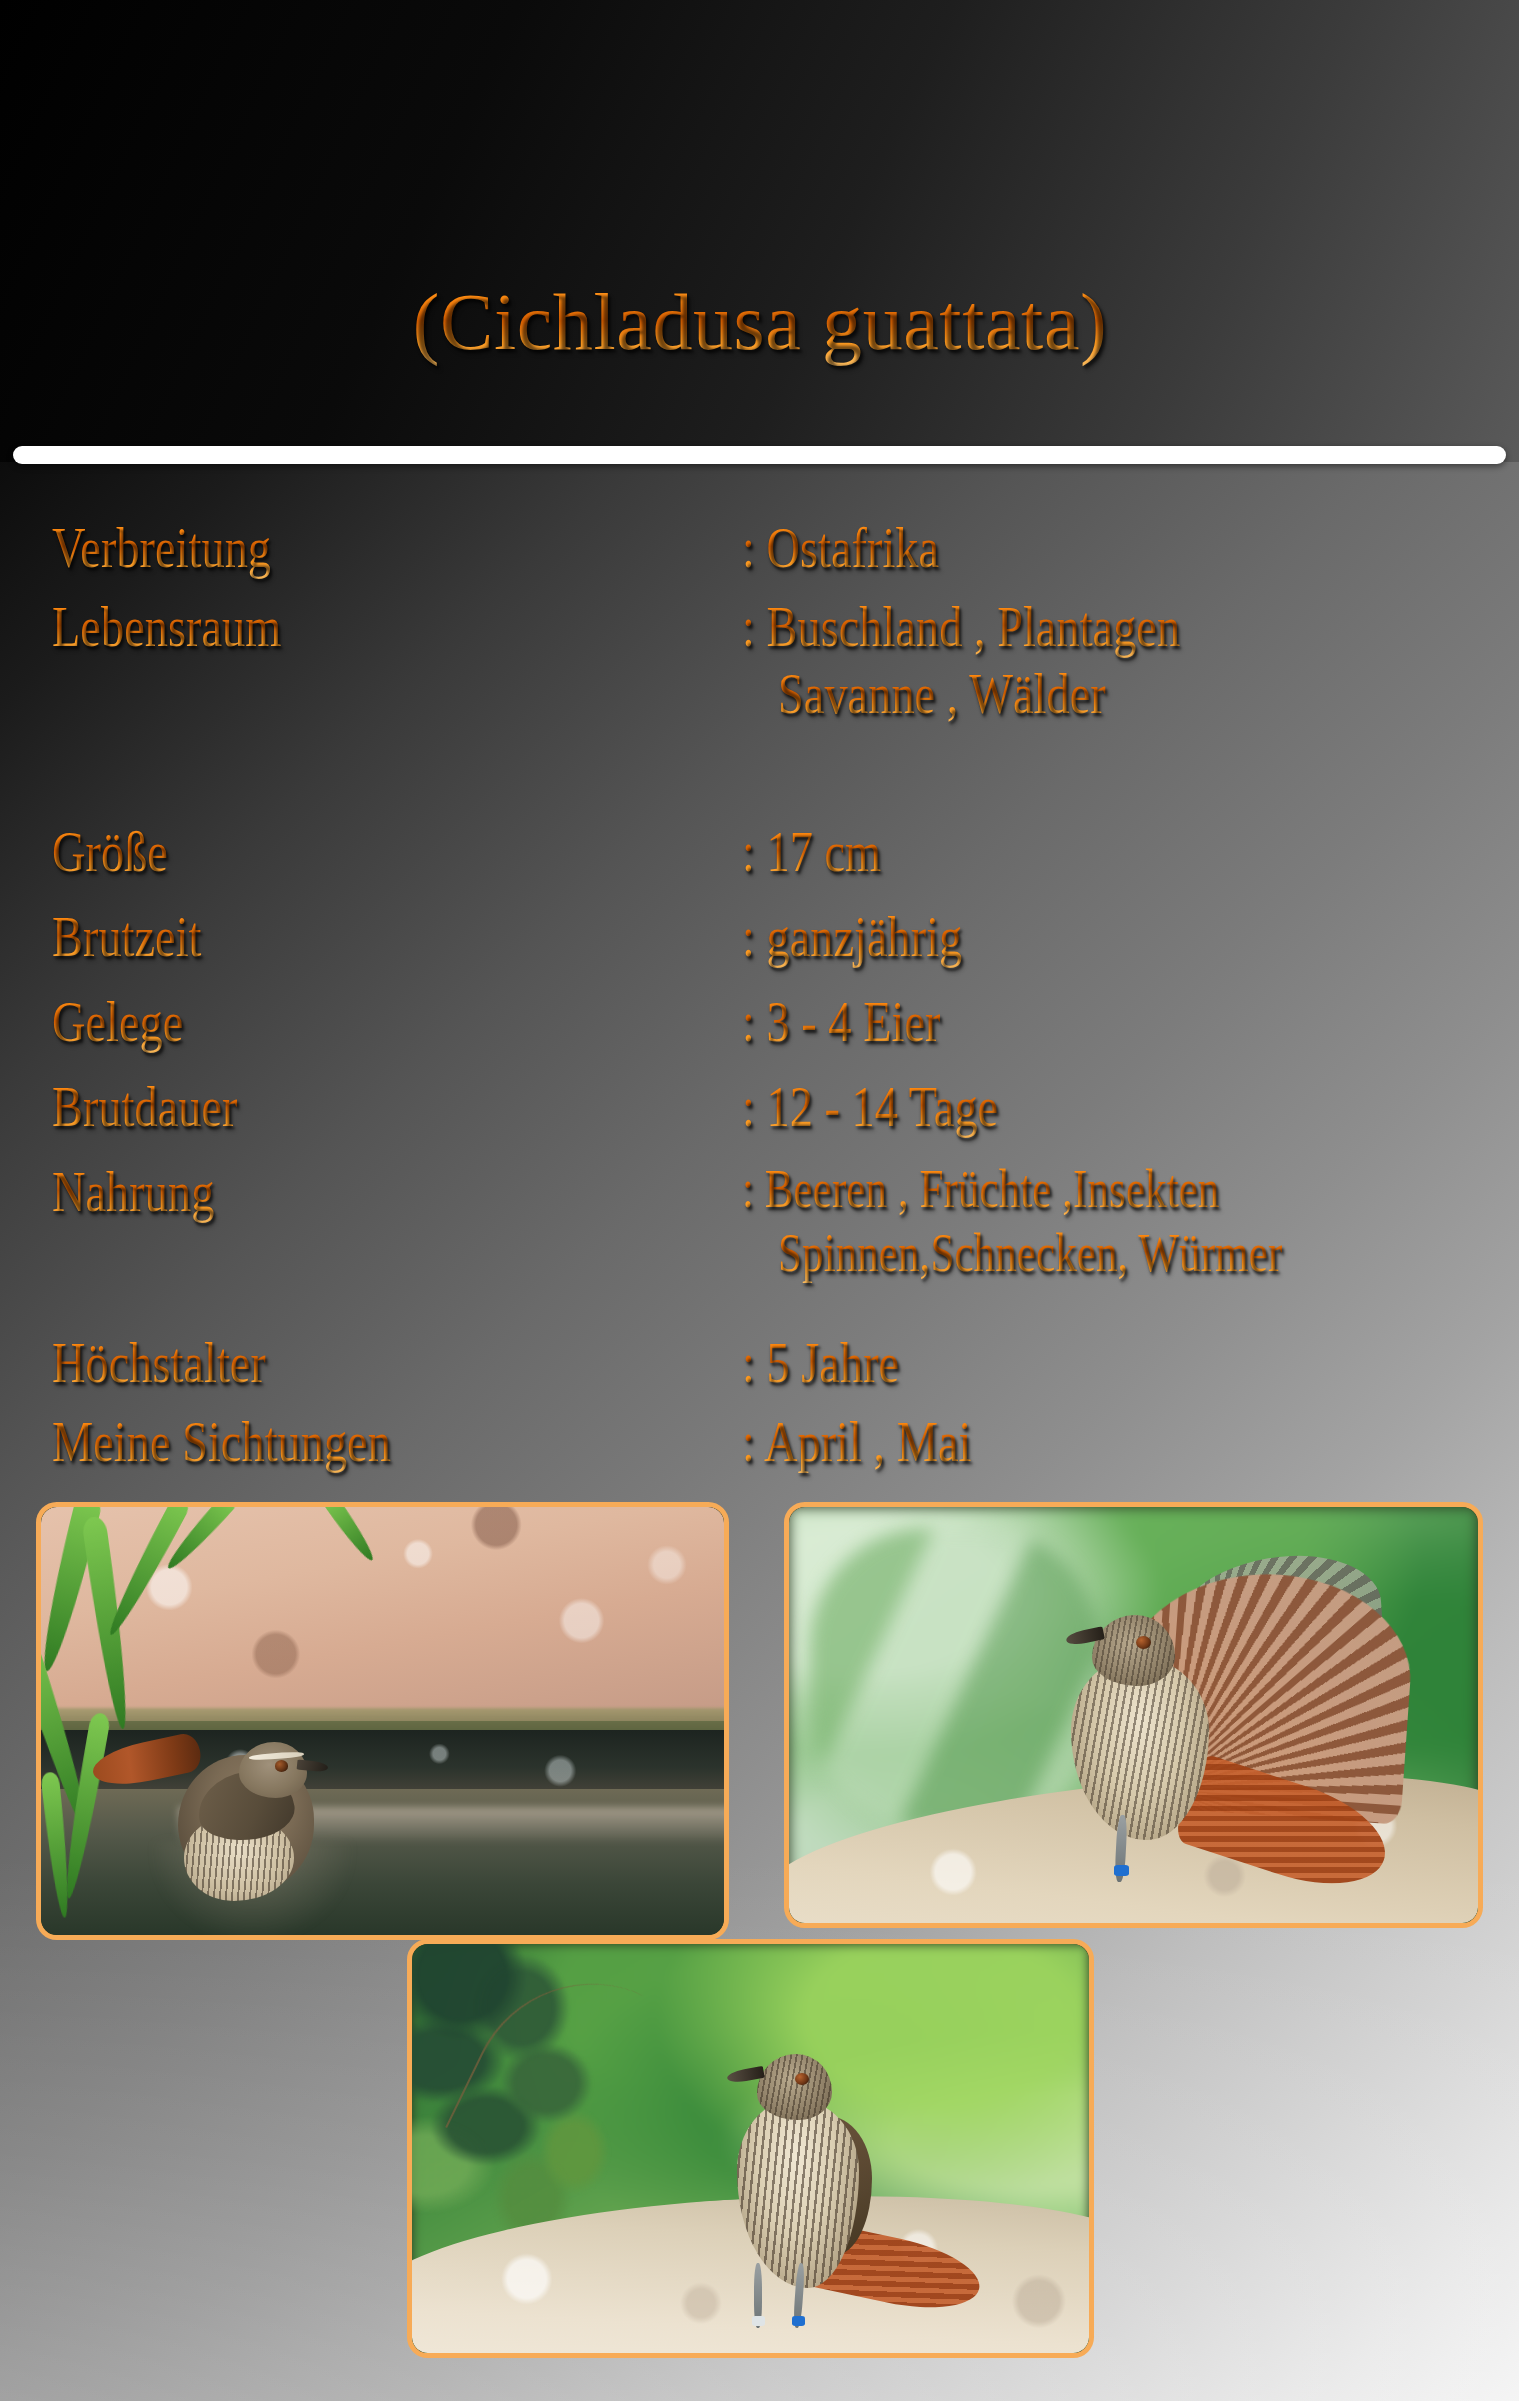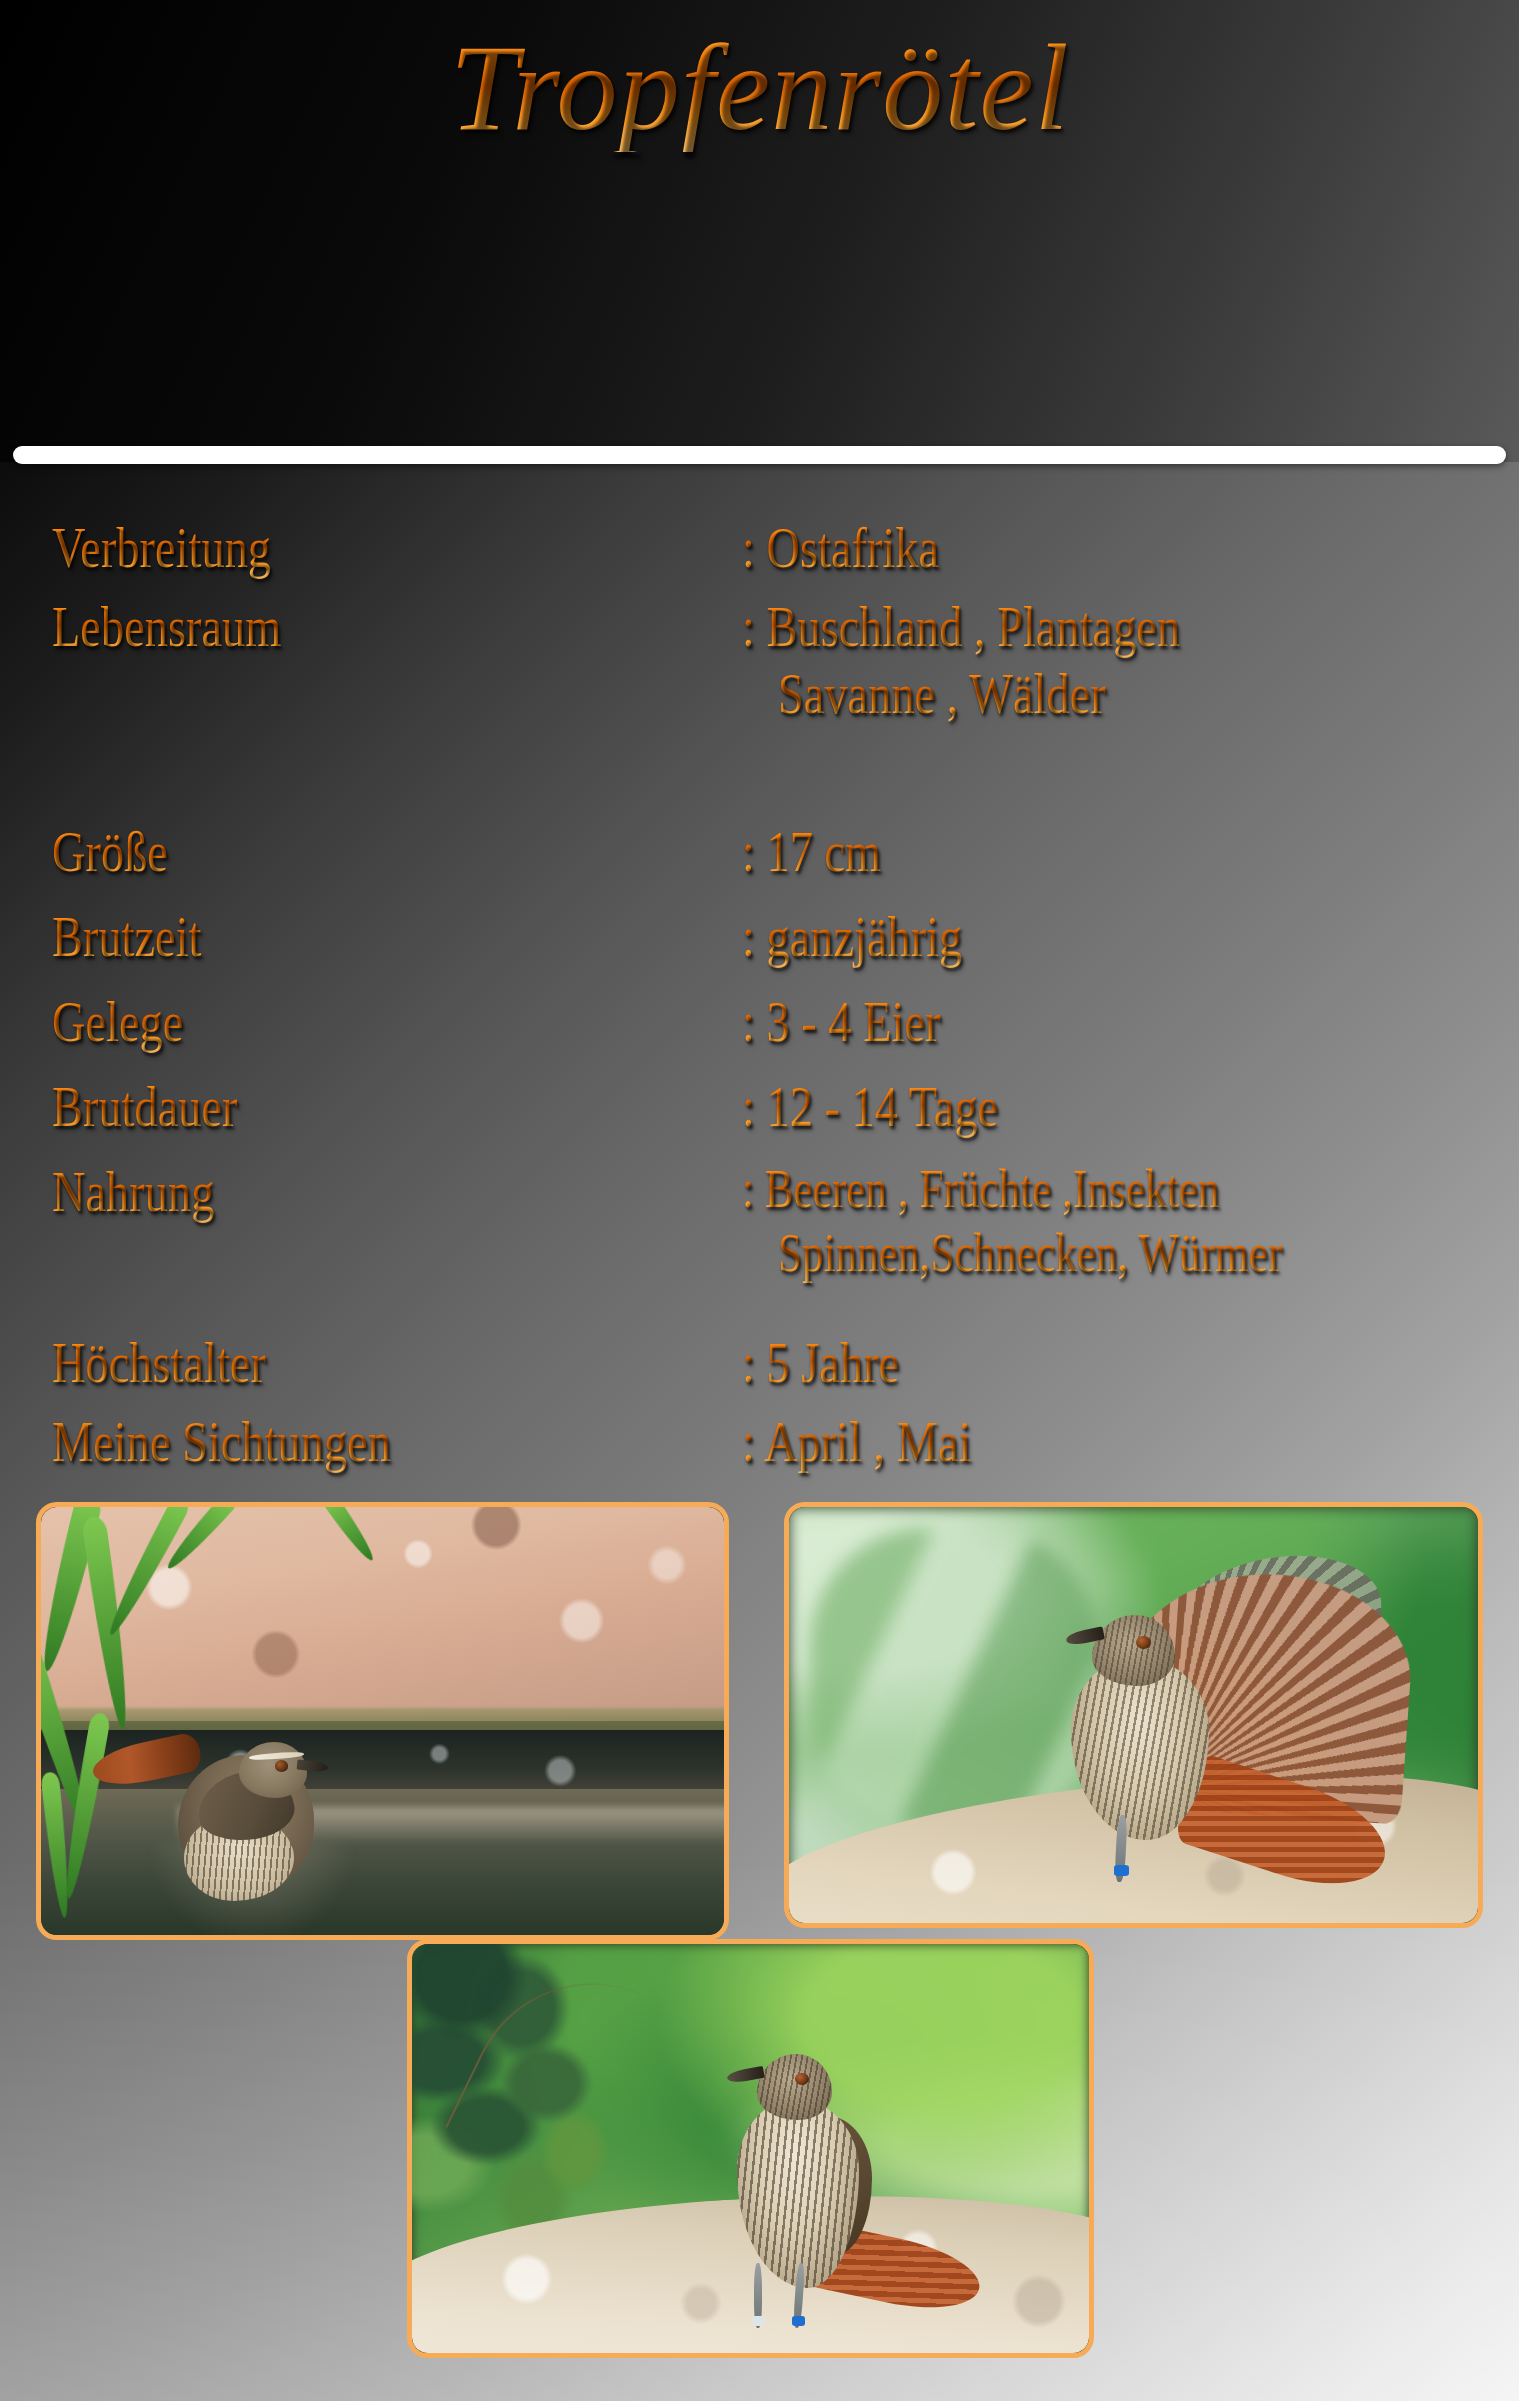--- a/index.html
+++ b/index.html
@@ -391,21 +391,21 @@
   .p3-band1{ left:50.2%; top:91%; width:1.9%; height:2.4%; background:#dfe4e6; border-radius:25%; }
   .p3-band2{ left:56.2%; top:91%; width:1.9%; height:2.4%; background:#1f6fd0; border-radius:25%; }
 </style>
 </head>
 <body>
 
 <div class="page">
 
   <div class="hdr-wash"></div>
 
-  <div class="title orange">Tropfenrötel</div>
+  <div class="subtitle orange">(Cichladusa guattata)</div>
 
   <div class="divider"></div>
 
   <div class="info">
 
     <div class="row">
       <div class="lbl orange" style="top:0px;">Verbreitung</div>
       <div class="val orange" style="top:0px;">: Ostafrika</div>
     </div>
 

